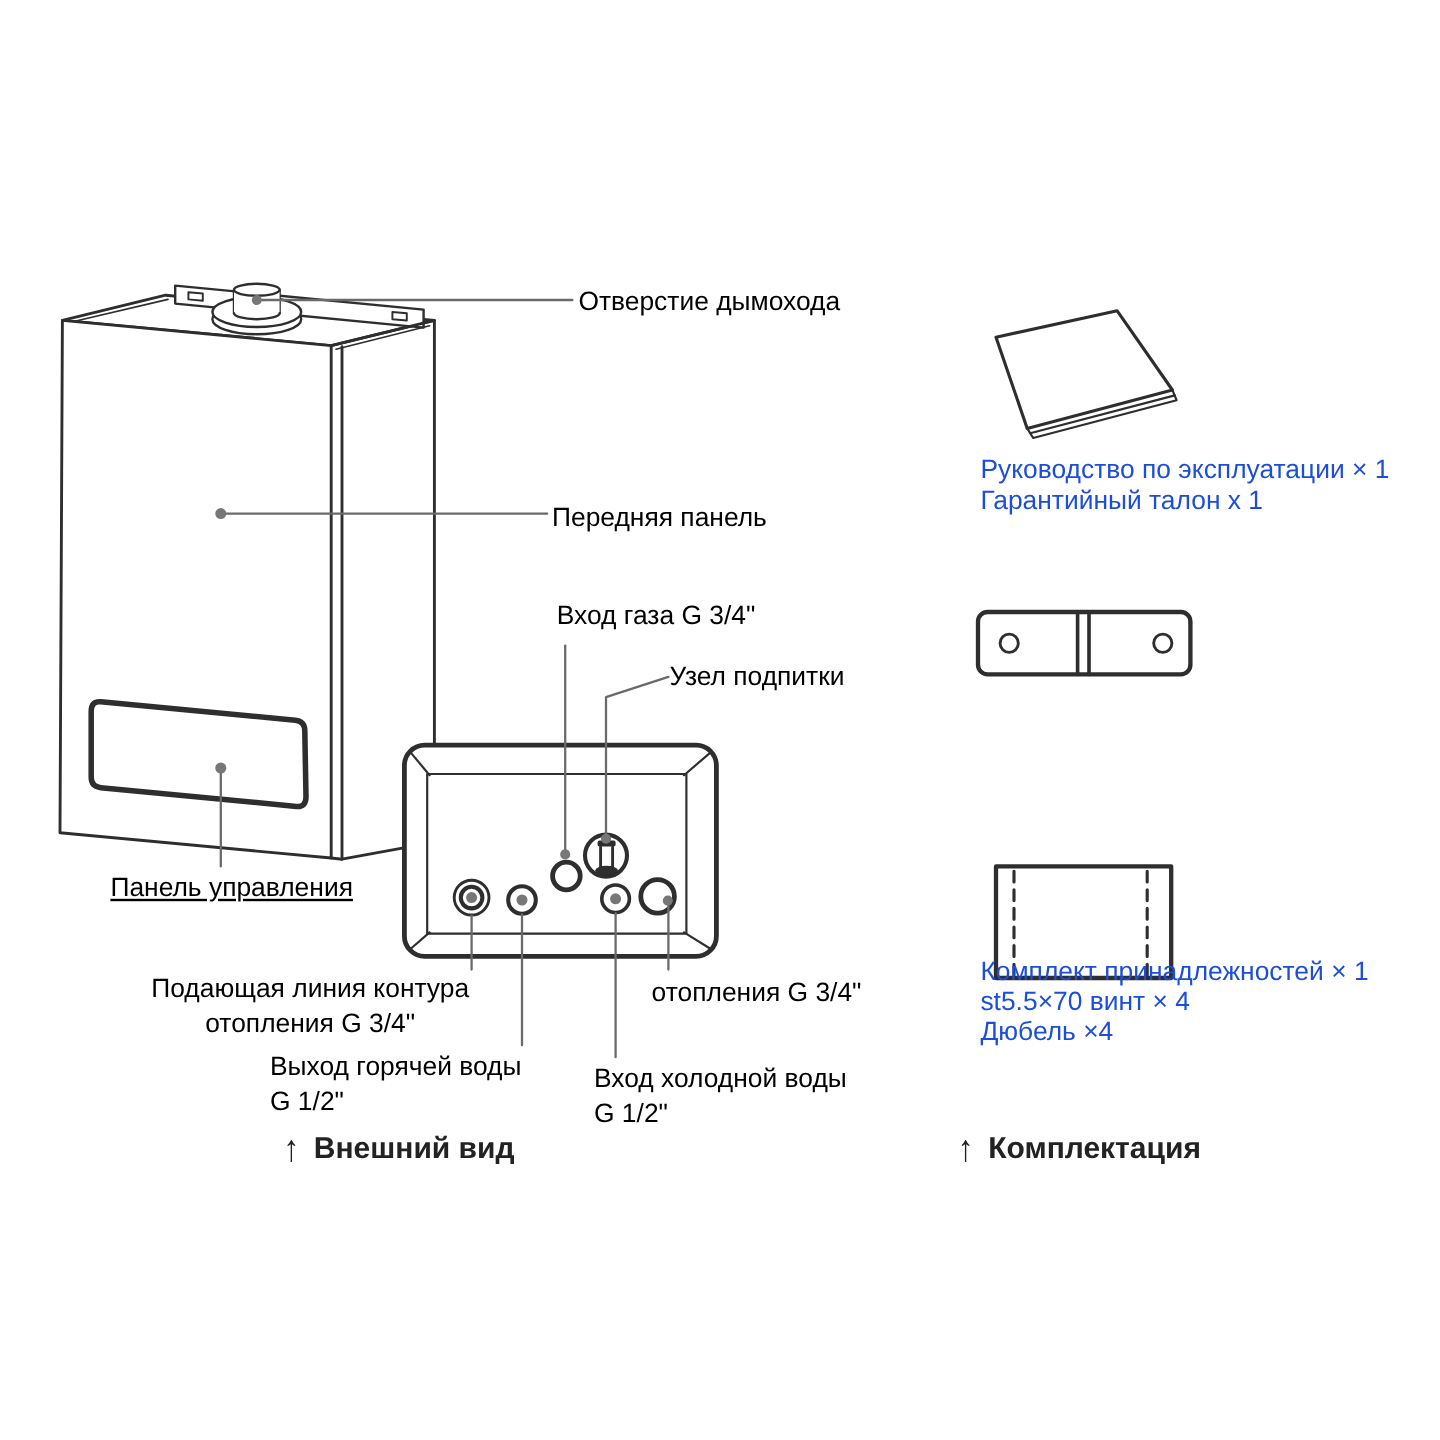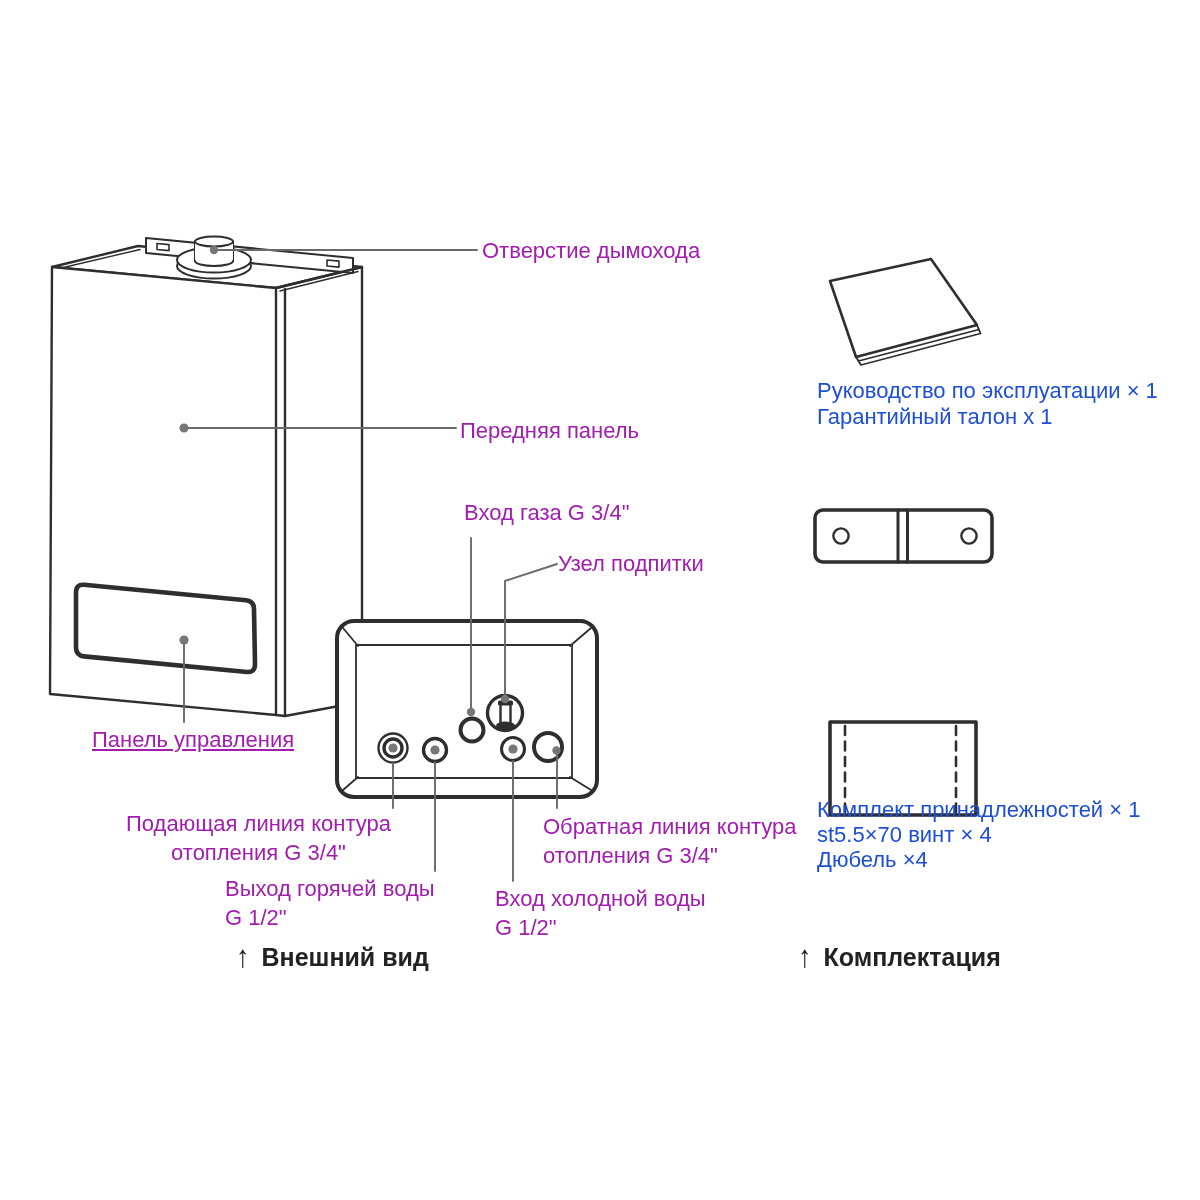--- a/index.html
+++ b/index.html
@@ -1,21 +1,21 @@
 <!DOCTYPE html>
 <html><head>
 <meta charset="utf-8">
 <style>
   html,body{margin:0;padding:0;background:#ffffff;}
   #page{
     position:relative;width:1200px;height:1200px;background:#ffffff;
     font-family:"Liberation Sans", sans-serif;color:#3c3c3c;overflow:hidden;
   }
   #art{position:absolute;left:0;top:0;width:1200px;height:1200px;}
-  .label{position:absolute;font-size:22px;line-height:28px;white-space:nowrap;color:#a21caf;}
+  .label{position:absolute;font-size:22px;line-height:28px;white-space:nowrap;color:#000000;}
   .label.two{line-height:29px;}
   .ralign{text-align:center;}
   .caption{position:absolute;font-size:25px;font-weight:bold;color:#222;white-space:nowrap;display:flex;align-items:center;}
   .caption .arrow{font-size:27px;font-weight:bold;margin-right:12px;transform:scaleY(1.15);}
   .itemlines{position:absolute;font-size:22px;line-height:26px;white-space:nowrap;color:#1d4ed8;}
   .kitlines{line-height:25px;}
 </style>
 </head>
 <body>
 
@@ -146,21 +146,20 @@
     <div>Выход горячей воды</div>
     <div>G 1/2"</div>
   </div>
 
   <div class="label two" style="left:495px;top:884px;">
     <div>Вход холодной воды</div>
     <div>G 1/2"</div>
   </div>
 
   <div class="label two" style="left:543px;top:812px;">
-    <div>Обратная линия контура</div>
     <div>отопления G 3/4"</div>
   </div>
 
   <div class="caption" style="left:236px;top:942px;">
     <span class="arrow">↑</span>
     <span>Внешний вид</span>
   </div>
 
   <div class="itemlines" style="left:817px;top:378px;">
     <div>Руководство по эксплуатации × 1</div>

